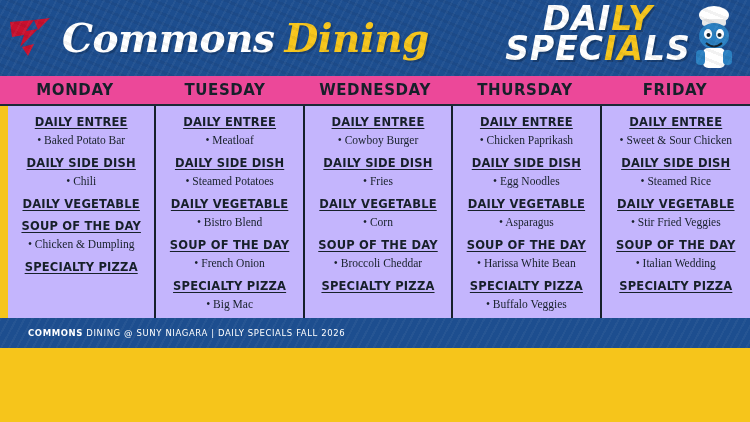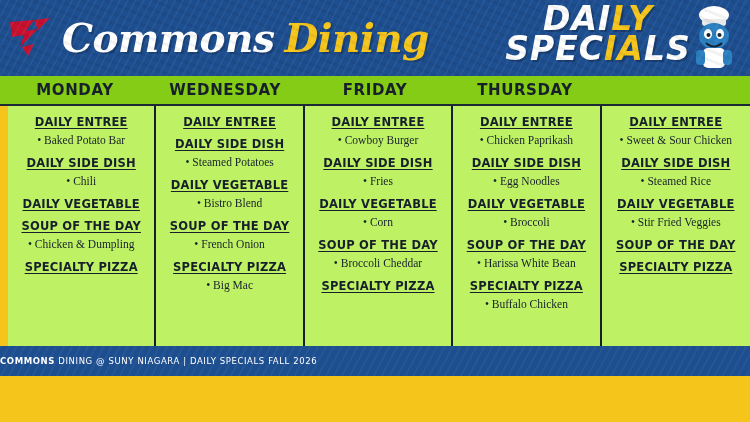--- a/index.html
+++ b/index.html
@@ -88,37 +88,37 @@
     width: 56px; height: 70px;
   }
 
   
   .days-row {
     display: grid;
     grid-template-columns: repeat(5, 1fr);
     height: 30px;
     align-items: center;
     border-bottom: 2px solid #1d2a36;
-    background: #84cc16;
+    background: #ec4899;
   }
   .day-name {
     text-align: center;
     font-family: "DejaVu Sans", sans-serif;
     font-weight: 700;
     font-size: 15px;
     letter-spacing: .6px;
     color: #17202a;
   }
 
   
   .menu-grid {
     display: grid;
     grid-template-columns: repeat(5, 1fr);
-    height: 240px;
-    background: #bef264;
+    height: 212px;
+    background: #c4b5fd;
     margin-left: 8px;
   }
   .col {
     padding: 10px 8px 6px 8px;
     border-right: 2px solid #17202a;
     text-align: center;
   }
   .col:last-child { border-right: none; }
 
   .cat {
@@ -143,20 +143,21 @@
   .item::before {
     content: "• ";
   }
 
   
   .footer {
     height: 30px;
     background: #1d4e8f;
     display: flex;
     align-items: center;
+    padding-left: 28px;
     position: relative;
     overflow: hidden;
   }
   .footer::after{
     content:"";
     position:absolute; inset:0;
     background: repeating-linear-gradient(118deg, rgba(255,255,255,.04) 0 2px, rgba(0,0,0,0) 2px 7px);
     pointer-events:none;
   }
   .footer-text {
@@ -210,40 +211,42 @@
         <path d="M20 40 Q28 47 36 40" stroke="#14222e" stroke-width="2" fill="none"></path>
         <rect x="17" y="45" width="22" height="20" rx="5" fill="#ffffff"></rect>
         <rect x="10" y="47" width="9" height="15" rx="4" fill="#2a7fc1"></rect>
         <rect x="37" y="47" width="9" height="15" rx="4" fill="#2a7fc1"></rect>
       </svg>
     </div>
   </div>
 
   <div class="days-row">
     <div class="day-name">MONDAY</div>
+    <div class="day-name">TUESDAY</div>
     <div class="day-name">WEDNESDAY</div>
+    <div class="day-name">THURSDAY</div>
     <div class="day-name">FRIDAY</div>
-    <div class="day-name">THURSDAY</div>
   </div>
 
   <div class="menu-grid">
 
     <div class="col">
       <div class="cat">DAILY ENTREE</div>
       <div class="item">Baked Potato Bar</div>
       <div class="cat">DAILY SIDE DISH</div>
       <div class="item">Chili</div>
       <div class="cat">DAILY VEGETABLE</div>
       <div class="cat">SOUP OF THE DAY</div>
       <div class="item">Chicken &amp; Dumpling</div>
       <div class="cat">SPECIALTY PIZZA</div>
     </div>
 
     <div class="col">
       <div class="cat">DAILY ENTREE</div>
+      <div class="item">Meatloaf</div>
       <div class="cat">DAILY SIDE DISH</div>
       <div class="item">Steamed Potatoes</div>
       <div class="cat">DAILY VEGETABLE</div>
       <div class="item">Bistro Blend</div>
       <div class="cat">SOUP OF THE DAY</div>
       <div class="item">French Onion</div>
       <div class="cat">SPECIALTY PIZZA</div>
       <div class="item">Big Mac</div>
     </div>
 
@@ -258,35 +261,36 @@
       <div class="item">Broccoli Cheddar</div>
       <div class="cat">SPECIALTY PIZZA</div>
     </div>
 
     <div class="col">
       <div class="cat">DAILY ENTREE</div>
       <div class="item">Chicken Paprikash</div>
       <div class="cat">DAILY SIDE DISH</div>
       <div class="item">Egg Noodles</div>
       <div class="cat">DAILY VEGETABLE</div>
-      <div class="item">Broccoli</div>
+      <div class="item">Asparagus</div>
       <div class="cat">SOUP OF THE DAY</div>
       <div class="item">Harissa White Bean</div>
       <div class="cat">SPECIALTY PIZZA</div>
-      <div class="item">Buffalo Chicken</div>
+      <div class="item">Buffalo Veggies</div>
     </div>
 
     <div class="col">
       <div class="cat">DAILY ENTREE</div>
       <div class="item">Sweet &amp; Sour Chicken</div>
       <div class="cat">DAILY SIDE DISH</div>
       <div class="item">Steamed Rice</div>
       <div class="cat">DAILY VEGETABLE</div>
       <div class="item">Stir Fried Veggies</div>
       <div class="cat">SOUP OF THE DAY</div>
+      <div class="item">Italian Wedding</div>
       <div class="cat">SPECIALTY PIZZA</div>
     </div>
 
   </div>
 
   <div class="footer">
     <div class="footer-text"><b>COMMONS</b><span> DINING @ SUNY NIAGARA | DAILY SPECIALS FALL 2026</span></div>
   </div>
 
 </div>

